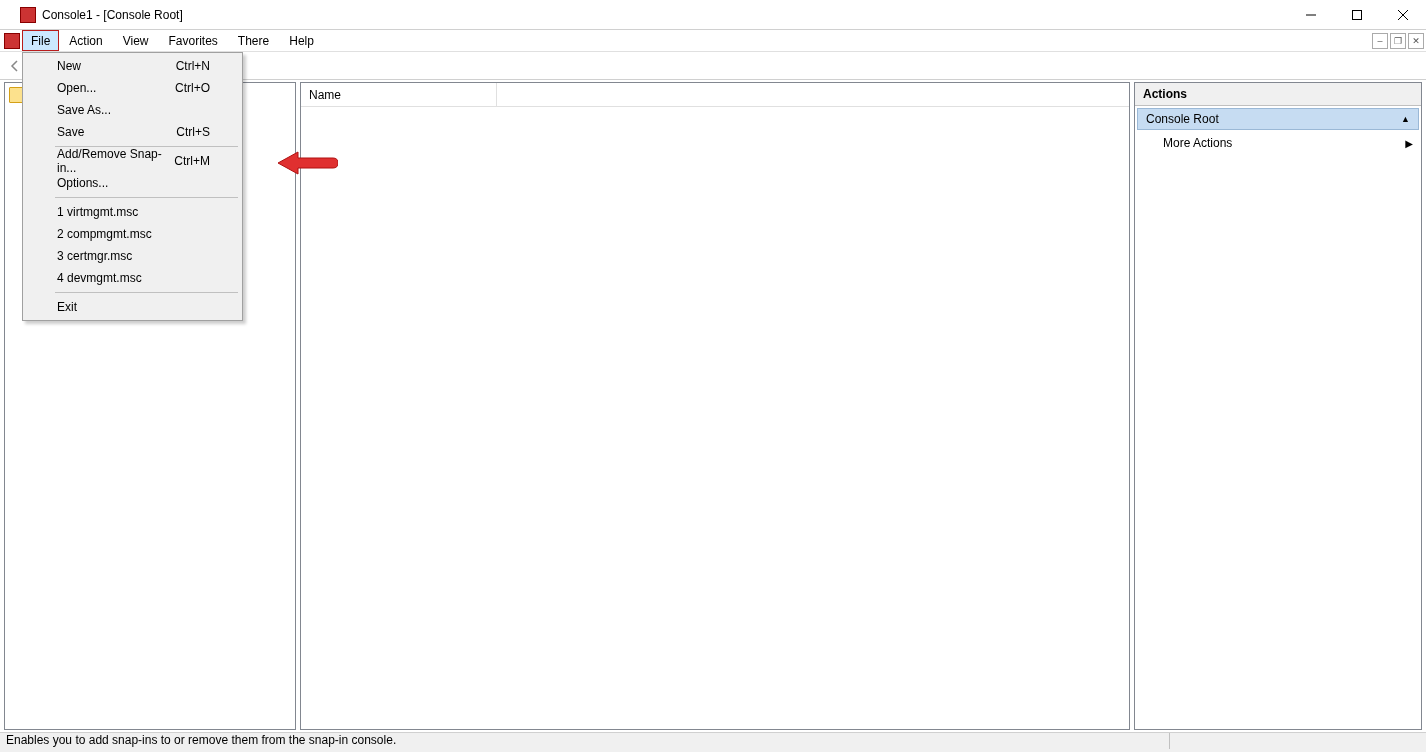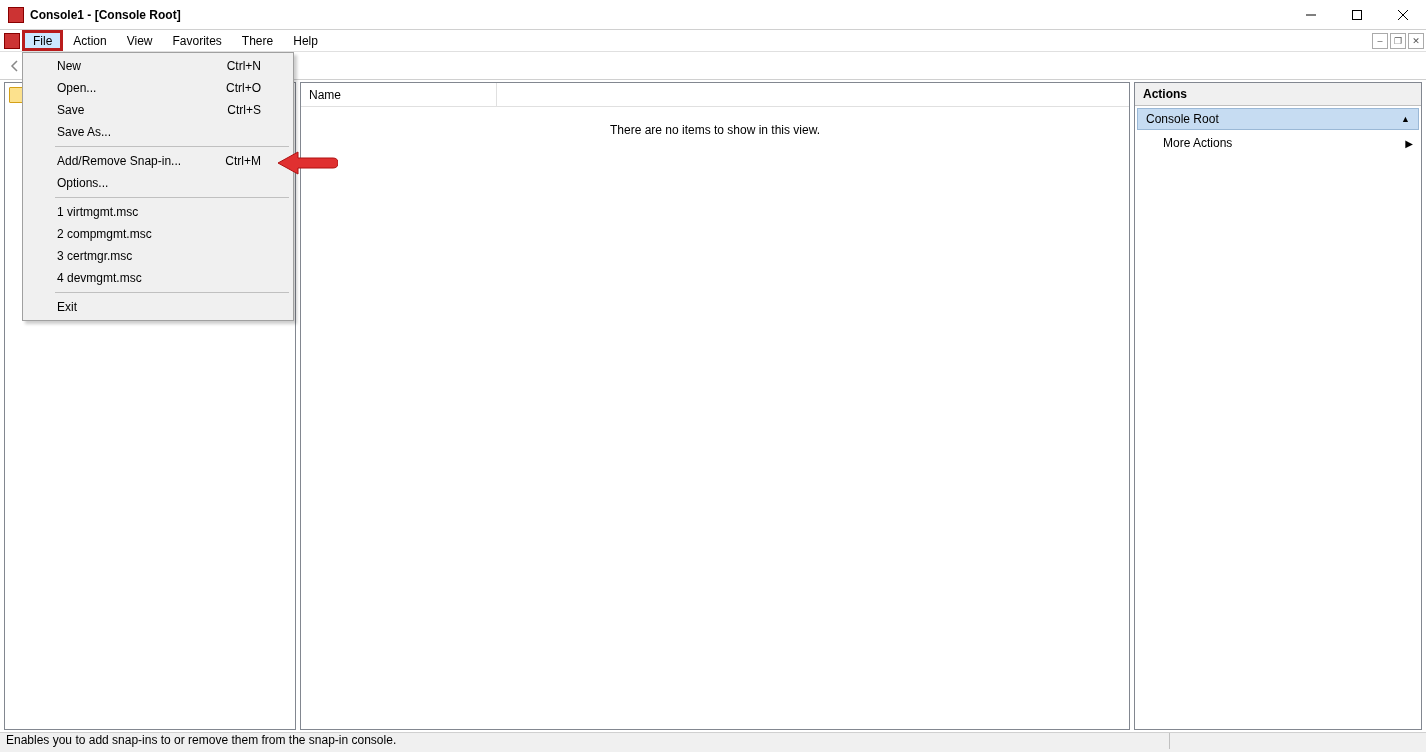--- a/index.html
+++ b/index.html
@@ -12,22 +12,21 @@
     overflow: hidden;
     position: relative;
   }
   
   .titlebar {
     height: 30px;
     background: #fff;
     border-bottom: 1px solid #d0d0d0;
     display: flex;
     align-items: center;
-    padding-left: 8px;
-    font-weight: bold;
+    padding-left: 20px;
   }
   .titlebar .app-icon {
     width: 16px; height: 16px;
     background: #c33;
     border: 1px solid #800;
     margin-right: 6px;
   }
   .titlebar .title-text {
     font-size: 12px;
     color: #000;
@@ -66,21 +65,21 @@
   }
   .menubar .menu-item {
     padding: 0 10px;
     display: flex;
     align-items: center;
     font-size: 12px;
     cursor: default;
   }
   .menubar .menu-item.active {
     background: #cce8ff;
-    border: 3px solid #b91c1c;
+    border: 1px solid #b91c1c;
     padding: 0 8px;
   }
   .menubar .mdi-controls {
     margin-left: auto;
     display: flex;
     align-items: center;
     padding-right: 2px;
     gap: 2px;
   }
   .menubar .mdi-controls div {
@@ -198,21 +197,21 @@
   .statusbar .sep {
     width:1px;height:16px;background:#c0c0c0;
     margin-left:auto;margin-right:250px;
   }
 
   
   .dropdown {
     position: absolute;
     top: 52px;
     left: 22px;
-    width: 272px;
+    width: 221px;
     background: #f0f0f0;
     border: 1px solid #a0a0a0;
     box-shadow: 3px 3px 3px rgba(0,0,0,0.2);
     z-index: 100;
     padding: 2px;
   }
   .dropdown .dd-item {
     display:flex;
     align-items:center;
     height: 22px;
@@ -307,21 +306,20 @@
   <div class="pane tree-pane">
     <div class="tree-item">
       <span class="folder-icon"></span>
       <span style="opacity:0.3">Console Root</span>
     </div>
   </div>
   <div class="pane list-pane">
     <div class="list-header">
       <div class="col" style="width:196px">Name</div>
     </div>
-    <div class="list-empty">There are no items to show in this view.</div>
   </div>
   <div class="pane actions-pane">
     <div class="actions-header">Actions</div>
     <div class="actions-group">
       <span>Console Root</span>
       <span class="collapse">▲</span>
     </div>
     <div class="actions-subitem">
       <span>More Actions</span>
       <span class="arrow">▶</span>
@@ -338,25 +336,25 @@
   <div class="gutter"></div>
   <div class="dd-item">
     <span>New</span>
     <span class="shortcut">Ctrl+N</span>
   </div>
   <div class="dd-item">
     <span>Open...</span>
     <span class="shortcut">Ctrl+O</span>
   </div>
   <div class="dd-item">
+    <span>Save As...</span>
+  </div>
+  <div class="dd-item">
     <span>Save</span>
     <span class="shortcut">Ctrl+S</span>
-  </div>
-  <div class="dd-item">
-    <span>Save As...</span>
   </div>
   <div class="dd-sep"></div>
   <div class="dd-item">
     <span>Add/Remove Snap-in...</span>
     <span class="shortcut">Ctrl+M</span>
   </div>
   <div class="dd-item">
     <span>Options...</span>
   </div>
   <div class="dd-sep"></div>

